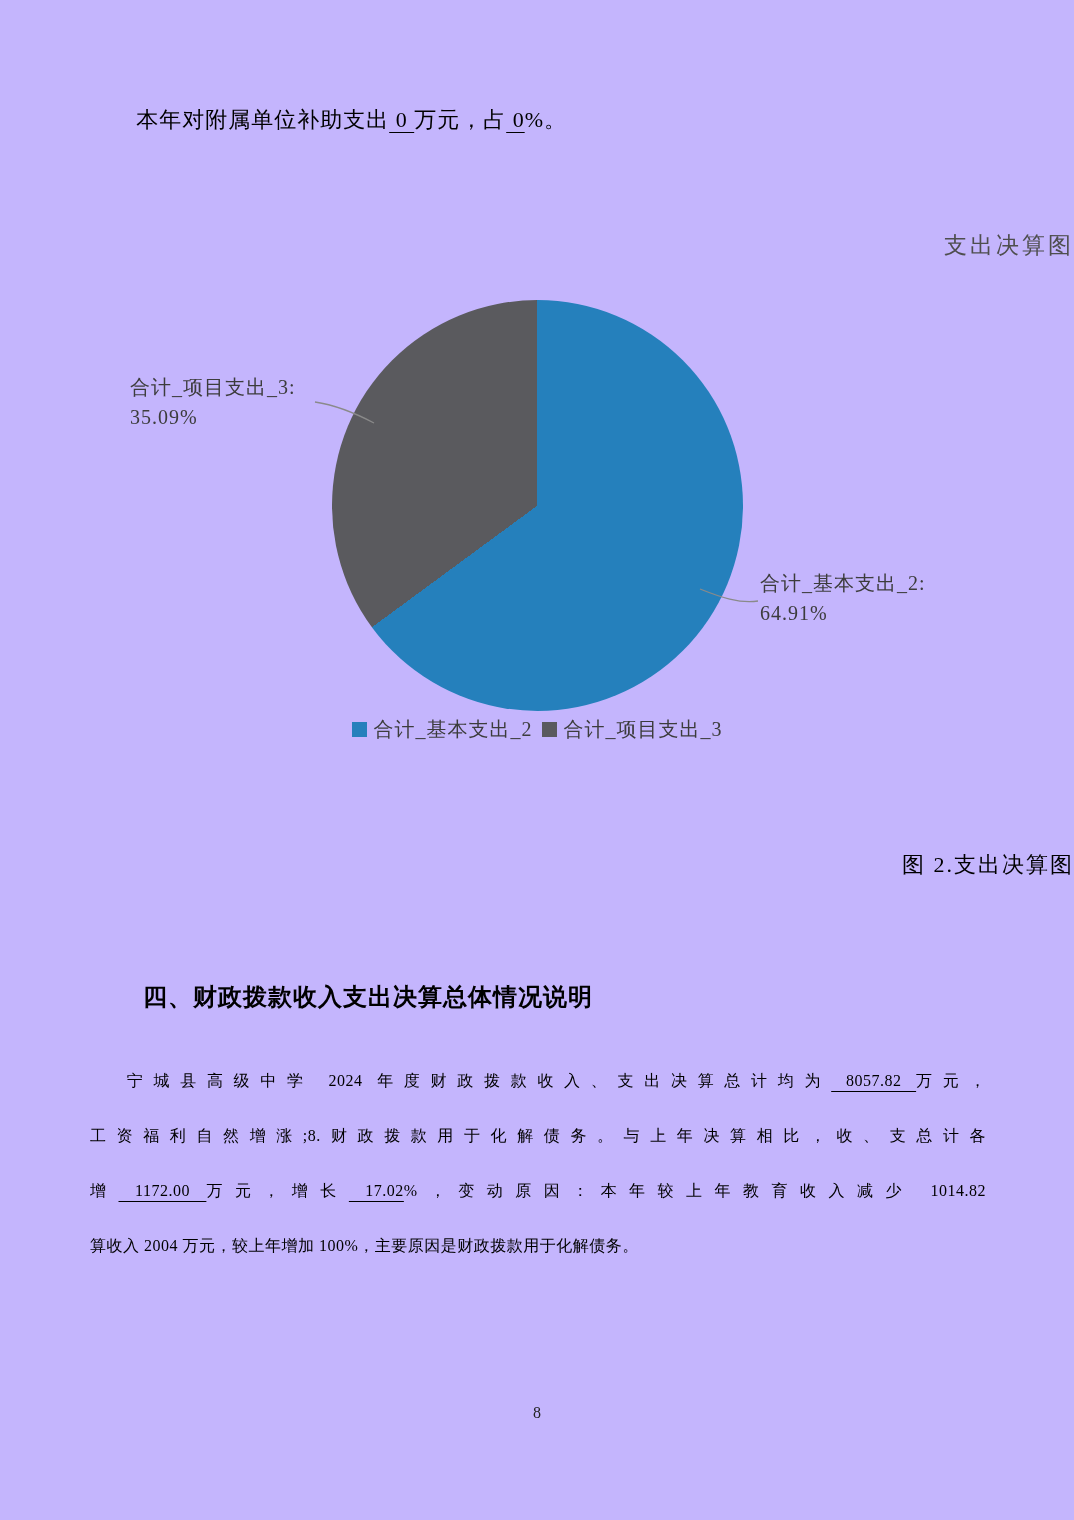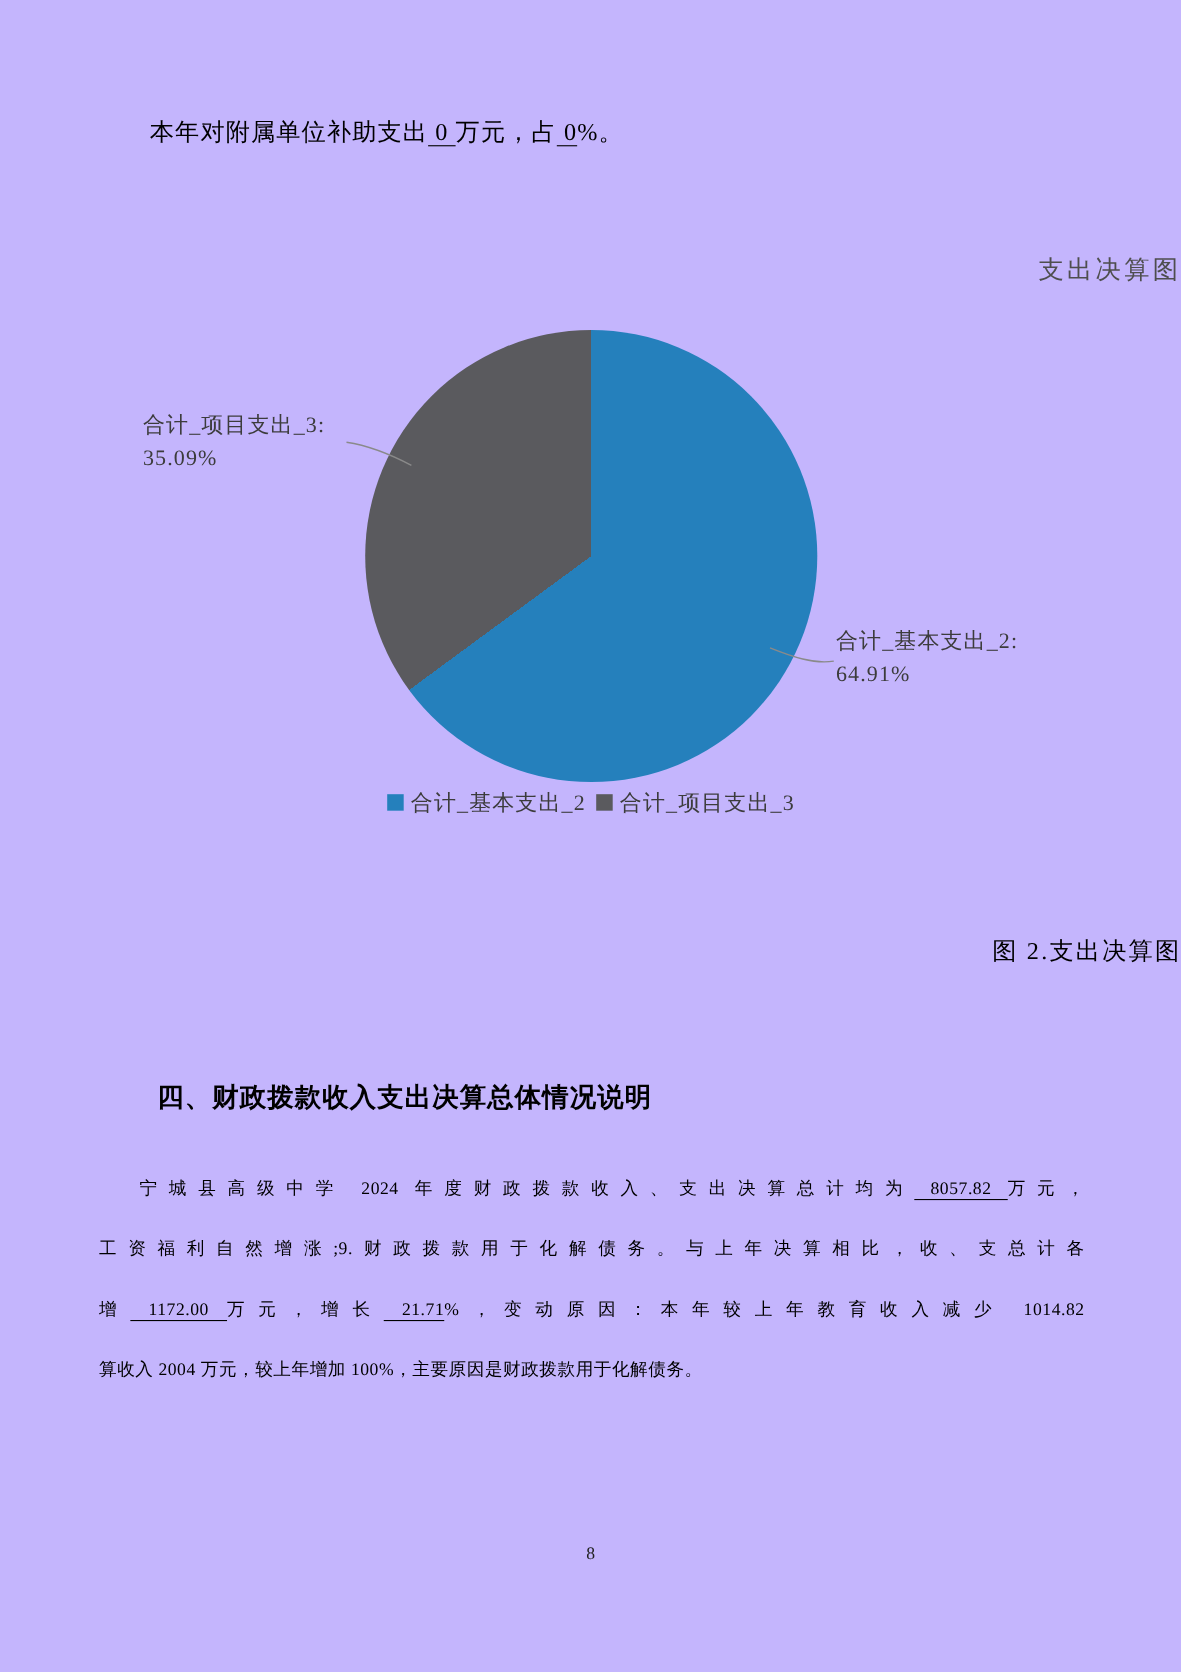--- a/index.html
+++ b/index.html
@@ -84,20 +84,20 @@
         </span>
       </div>
   </section>
 
   <div class="caption">图 2.支出决算图</div>
 
   <h2 class="heading">四、财政拨款收入支出决算总体情况说明</h2>
 
   <div class="para">
       <div class="para-line first"><span>宁城县高级中学 2024 年度财政拨款收入、支出决算总计均为</span><span class="u"> 8057.82 </span><span>万元，</span></div>
-      <div class="para-line"><span>工资福利自然增涨;9.财政拨款用于化解债务。与上年决算相比，收、支总计各</span></div>
-      <div class="para-line"><span>增</span><span class="u"> 1172.00 </span><span>万元，增长</span><span class="u"> 21.71</span><span>%，变动原因：本年较上年教育收入减少 1014.82</span></div>
+      <div class="para-line"><span>工资福利自然增涨;8.财政拨款用于化解债务。与上年决算相比，收、支总计各</span></div>
+      <div class="para-line"><span>增</span><span class="u"> 1172.00 </span><span>万元，增长</span><span class="u"> 17.02</span><span>%，变动原因：本年较上年教育收入减少 1014.82</span></div>
       <div class="para-line last"><span>算收入 2004 万元，较上年增加 100%，主要原因是财政拨款用于化解债务。</span></div>
     </div>
 
   <div class="pagenum">8</div>
 
 </div>
 
 </body></html>

